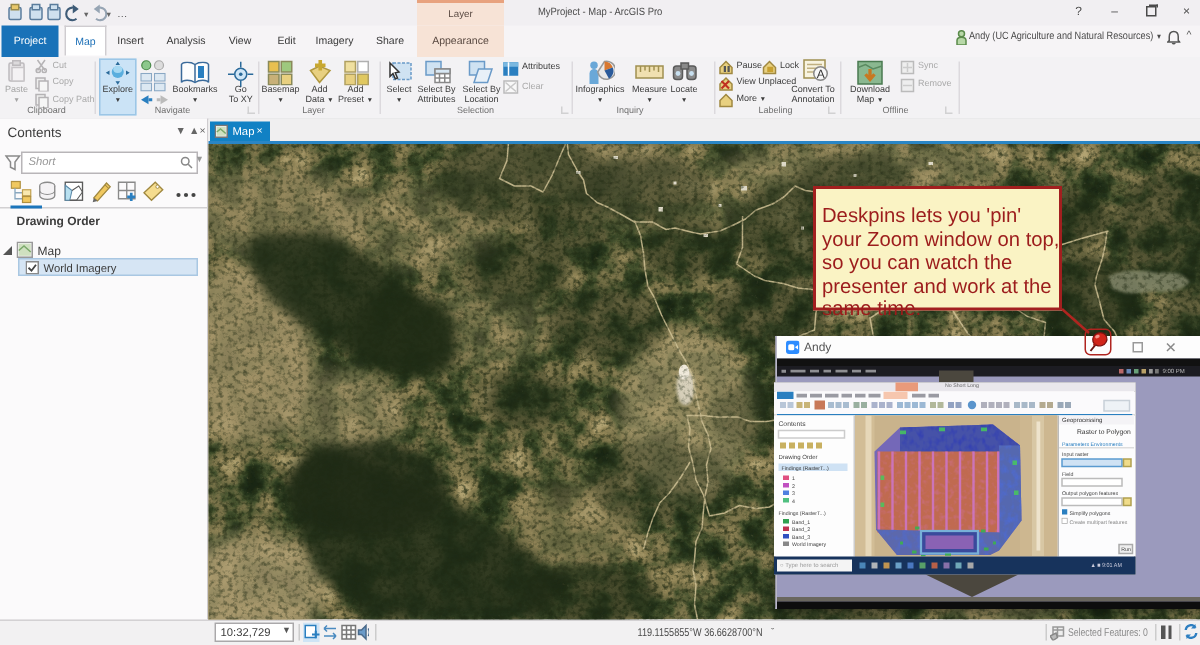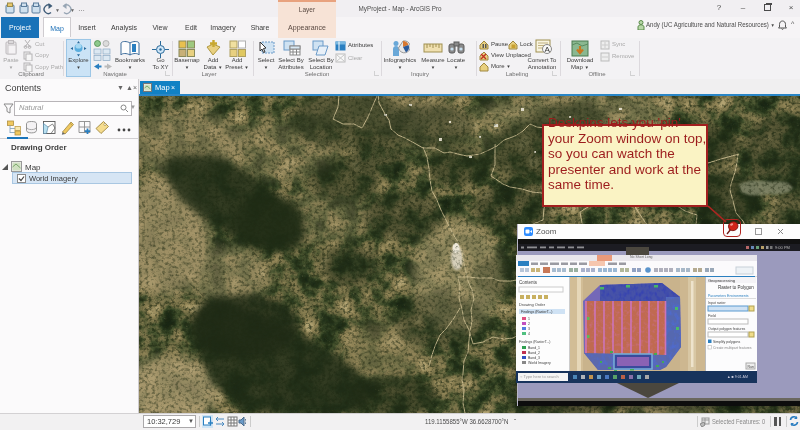--- a/index.html
+++ b/index.html
@@ -271,21 +271,21 @@
 
 <div class="abs" style="left:0;top:79px;width:139px;height:334px;background:#fbfafb;border-right:1px solid #cfcccf;box-sizing:border-box;"></div>
 <div class="abs" style="left:5px;top:83px;font-size:9px;color:#3c3c3c;">Contents</div>
 <div class="abs" style="left:117px;top:84px;font-size:7px;color:#666;">▼</div>
 <div class="abs" style="left:126px;top:84px;font-size:7px;color:#666;">▲</div>
 <div class="abs" style="left:133px;top:84px;font-size:7px;color:#666;">×</div>
 <svg class="abs" style="left:3px;top:103px" width="11" height="11" viewBox="0 0 11 11">
     <path d="M1 1 H10 L7 5 V10 L4 8.5 V5 Z" fill="none" stroke="#8a8a8a"></path>
   </svg>
 <div class="abs" style="left:14px;top:101px;width:118px;height:15px;background:#fff;border:1px solid #b8b5b8;box-sizing:border-box;"></div>
-<div class="abs" style="left:19px;top:103px;font-size:7.5px;color:#999;font-style:italic;">Natural</div>
+<div class="abs" style="left:19px;top:103px;font-size:7.5px;color:#999;font-style:italic;">Short</div>
 <svg class="abs" style="left:120px;top:104px" width="9" height="9" viewBox="0 0 9 9">
     <circle cx="3.5" cy="3.5" r="2.5" fill="none" stroke="#888"></circle>
     <path d="M5.5 5.5 L8 8" stroke="#888"></path>
   </svg>
 <div class="abs" style="left:130px;top:104px;font-size:6px;color:#999;">▼</div>
 
 <svg class="abs" style="left:7px;top:120px" width="126" height="16" viewBox="0 0 126 16">
   <g>
     <rect x="0.5" y="1" width="6" height="4.5" fill="#f0c860" stroke="#b09040" stroke-width="0.8"></rect>
     <path d="M3 5.5 V13 M3 8.5 H8 M3 12.5 H8" stroke="#8aa8c0" fill="none" stroke-width="0.9"></path>
@@ -518,21 +518,21 @@
     <path d="M2 10 V7 H5 Z" fill="#2e7fc1"></path>
   </svg>
 
 <div class="abs" style="left:517px;top:224px;width:283px;height:182px;background:#9b9abd;border:1px solid #b9b7c9;border-right:none;box-sizing:border-box;box-shadow:0 2px 6px rgba(0,0,0,0.35);"></div>
 <div class="abs" style="left:518px;top:224px;width:282px;height:15px;background:#fdfdfd;"></div>
 <svg class="abs" style="left:524px;top:227px" width="9" height="9" viewBox="0 0 9 9">
     <rect width="9" height="9" rx="2" fill="#2d8cff"></rect>
     <rect x="1.5" y="2.5" width="4" height="4" rx="1" fill="#fff"></rect>
     <path d="M6 4.5 L8 3 V6 Z" fill="#fff"></path>
   </svg>
-<div class="abs" style="left:536px;top:227px;font-size:8px;color:#555;">Zoom</div>
+<div class="abs" style="left:536px;top:227px;font-size:8px;color:#555;">Andy</div>
 <div class="abs" style="left:755px;top:228px;width:7px;height:7px;border:1px solid #999;box-sizing:border-box;"></div>
 <svg class="abs" style="left:777px;top:228px" width="7" height="7" viewBox="0 0 7 7">
     <path d="M1 1 L6 6 M6 1 L1 6" stroke="#8a8a8a" stroke-width="1"></path>
   </svg>
 
 <div class="abs" style="left:518px;top:239px;width:282px;height:5px;background:#111;"></div>
 <div class="abs" style="left:518px;top:244px;width:282px;height:7px;background:#1c1c22;"></div>
 <svg class="abs" style="left:518px;top:244px" width="282" height="7" viewBox="0 0 282 7">
   <g fill="#8e8e92">
       <rect x="3" y="2.5" width="3" height="2"></rect>
@@ -800,21 +800,21 @@
     <path d="M2 0 H64 L33 15 Z" fill="#4b473e"></path>
   </svg>
 
 <div class="abs" style="left:518px;top:398px;width:282px;height:3px;background:#6a675f;"></div>
 <div class="abs" style="left:518px;top:401px;width:282px;height:5px;background:#0d0d0d;"></div>
 
 <svg class="abs" style="left:700px;top:200px" width="40" height="30" viewBox="0 0 40 30">
     <path d="M8 6 L26 22" stroke="#b02520" stroke-width="1.6"></path>
   </svg>
 <div class="abs" style="left:542px;top:124px;width:166px;height:83px;background:#faf3c4;border:2px solid #a21f1f;box-sizing:border-box;"></div>
-<div class="abs" style="left:548px;top:115px;width:162px;font-size:13.5px;line-height:15.5px;color:#9c1c1c;white-space:nowrap;">Deskpins lets you 'pin'<br>your Zoom window on top,<br>so you can watch the<br>presenter and work at the<br>same time.</div>
+<div class="abs" style="left:548px;top:136px;width:162px;font-size:13.5px;line-height:15.5px;color:#9c1c1c;white-space:nowrap;">Deskpins lets you 'pin'<br>your Zoom window on top,<br>so you can watch the<br>presenter and work at the<br>same time.</div>
 
 <div class="abs" style="left:723px;top:219px;width:18px;height:18px;border:1.6px solid #b02520;border-radius:4px;box-sizing:border-box;"></div>
 <svg class="abs" style="left:724px;top:220px" width="16" height="16" viewBox="0 0 16 16">
   <path d="M3 14 L7 9" stroke="#6a1512" stroke-width="1.3"></path>
   <ellipse cx="9.2" cy="6.2" rx="4.8" ry="4.4" fill="#d1251a" stroke="#7a1210" stroke-width="0.8" transform="rotate(-20 9.2 6.2)"></ellipse>
   <path d="M5.5 8.5 Q4.2 9.8 5 10.5 Q6.2 10.8 7 9.5 Z" fill="#a81d15"></path>
   <ellipse cx="7.6" cy="4.4" rx="1.6" ry="1.1" fill="#f4978f" transform="rotate(-25 7.6 4.4)"></ellipse>
 </svg>
 
 </body></html>

